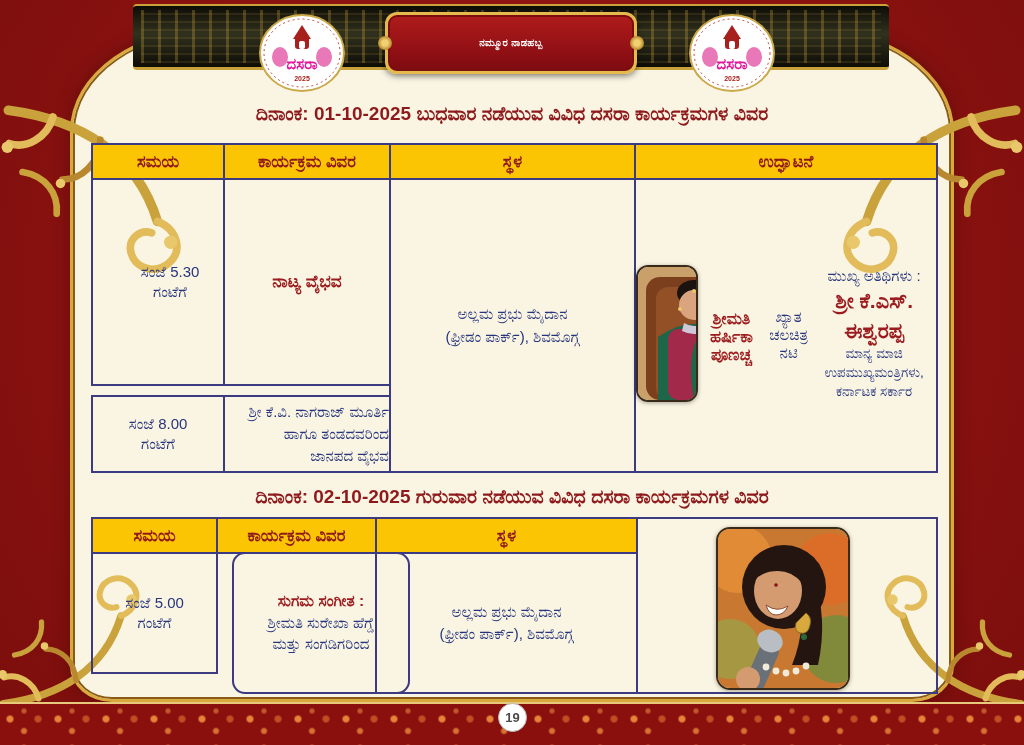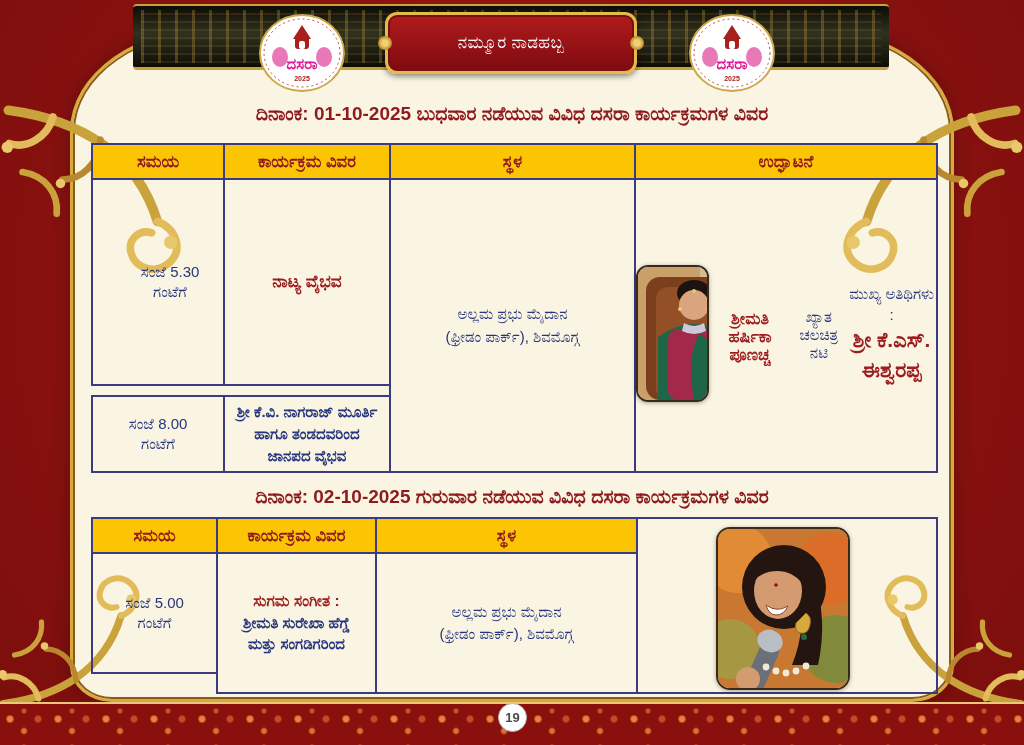--- a/index.html
+++ b/index.html
@@ -19,21 +19,21 @@
   .topband::after { content:""; position:absolute; inset:4px 8px;
              background:repeating-linear-gradient(90deg, rgba(216,169,60,.28) 0 3px, transparent 3px 17px),
                         repeating-linear-gradient(0deg, rgba(216,169,60,.12) 0 2px, transparent 2px 8px); }
 
   
   .plaque { position:absolute; left:385px; top:12px; width:252px; height:62px; z-index:4;
             background:linear-gradient(#b01c1c,#8e0f14 70%,#7c0c10);
             border:3px solid #e6b94d; border-radius:12px;
             box-shadow:0 0 0 2px #7a0d0f inset, 0 2px 6px rgba(0,0,0,.5);
             display:flex; flex-direction:column; align-items:center; justify-content:center; }
-  .plaque .tagline { color:#ffffff; font-size:17px; font-weight:normal; letter-spacing:.3px; }
+  .plaque .tagline { color:#ffffff; font-size:10px; font-weight:bold; letter-spacing:.3px; }
   .plaque .title { color:#ffd92a; font-size:22px; font-weight:bold; text-shadow:1px 1px 1px #4a0406; margin-top:2px; }
   .plaque::before, .plaque::after { content:""; position:absolute; top:50%; width:14px; height:14px; margin-top:-7px;
             background:radial-gradient(circle,#f0d070 30%,#b8872e 70%); border-radius:50%; }
   .plaque::before { left:-10px; } .plaque::after { right:-10px; }
 
   
   .logo { position:absolute; top:13px; width:88px; height:80px; z-index:5; }
   .logo-left { left:258px; } .logo-right { left:688px; }
 
   
@@ -42,21 +42,21 @@
   .h1pos { top:103px; } .h2pos { top:486px; }
 
   
   .cell { position:absolute; border:2px solid #3c3a80; z-index:3; }
   .hcell { background:#fcc504; color:#8e1a1d; font-weight:bold; font-size:16.5px;
            display:flex; align-items:center; justify-content:center; }
   .bcell { display:flex; flex-direction:column; align-items:center; justify-content:center;
            text-align:center; line-height:1.35; } .red { color:#9b1b1e; font-weight:bold; }
   .t-time { color:#27357e; font-size:15px; }
   .t-prog1 { color:#9b1b1e; font-weight:bold; font-size:17px; }
-  .t-prog2 { color:#27357e; font-weight:bold; font-size:15px; line-height:1.45; }
+  .t-prog2 { color:#27357e; font-weight:normal; font-size:15px; line-height:1.45;align-items:flex-end; }
   .t-venue { color:#27357e; font-size:15px; line-height:1.5; }
 
   
   .inaug { display:flex; flex-direction:row; align-items:center; justify-content:flex-start; text-align:center; padding-top:16px; }
   .photo1 { width:116px; height:137px; border-radius:12px; overflow:hidden; border:2px solid #3a2a1a; box-shadow:0 1px 4px rgba(0,0,0,.35); }
   .guest-name { margin-top:6px; color:#9b1b1e; font-weight:bold; font-size:16px; }
   .guest-title { color:#27357e; font-size:15px; margin-top:2px; }
   .chief { line-height:1.4; }
   .chief-label { color:#27357e; font-size:15px; }
   .chief-name { color:#9b1b1e; font-weight:bold; font-size:21px; }
@@ -195,34 +195,35 @@
         <circle cx="42" cy="42" r="2" fill="#e8c86a"></circle>
         <circle cx="70" cy="42" r="2" fill="#e8c86a"></circle>
         <path d="M46,56 q10,6 20,0 l2,8 q-12,6 -24,0 z" fill="#cfc8d8"></path>
       </svg>
     </div>
     <div class="guest-name">ಶ್ರೀಮತಿ ಹರ್ಷಿಕಾ ಪೂಣಚ್ಚ</div>
     <div class="guest-title">ಖ್ಯಾತ ಚಲಚಿತ್ರ ನಟಿ</div>
     <div class="chief">
       <div class="chief-label">ಮುಖ್ಯ ಅತಿಥಿಗಳು :</div>
       <div class="chief-name">ಶ್ರೀ ಕೆ.ಎಸ್. ಈಶ್ವರಪ್ಪ</div>
+      <div class="chief-title">ಮಾನ್ಯ ಮಾಜಿ ಉಪಮುಖ್ಯಮಂತ್ರಿಗಳು, ಕರ್ನಾಟಕ ಸರ್ಕಾರ</div>
     </div>
   </div>
 
   <div class="date-heading h2pos">ದಿನಾಂಕ:  02-10-2025 ಗುರುವಾರ ನಡೆಯುವ ವಿವಿಧ ದಸರಾ ಕಾರ್ಯಕ್ರಮಗಳ ವಿವರ</div>
 
   <div class="cell hcell" style="left:91px;top:517px;width:127px;height:37px;">ಸಮಯ</div>
   <div class="cell hcell" style="left:216px;top:517px;width:161px;height:37px;">ಕಾರ್ಯಕ್ರಮ ವಿವರ</div>
   <div class="cell hcell" style="left:375px;top:517px;width:263px;height:37px;">ಸ್ಥಳ</div>
 
   <div class="cell bcell t-time" style="left:91px;top:552px;width:127px;height:122px;">
     <span>ಸಂಜೆ 5.00</span>
     <span>ಗಂಟೆಗೆ</span>
   </div>
-  <div class="cell bcell" style="left:216px;top:552px;width:161px;height:142px;">
+  <div class="cell bcell" style="left:232px;top:552px;width:178px;height:142px;border-radius:13px;">
     <span class="red" style="font-size:15.5px;">ಸುಗಮ ಸಂಗೀತ :</span>
     <span class="t-prog2">ಶ್ರೀಮತಿ ಸುರೇಖಾ ಹೆಗ್ಡೆ</span>
     <span class="t-prog2">ಮತ್ತು ಸಂಗಡಿಗರಿಂದ</span>
   </div>
   <div class="cell bcell t-venue" style="left:375px;top:552px;width:263px;height:142px;">
     <span>ಅಲ್ಲಮ ಪ್ರಭು ಮೈದಾನ</span>
     <span>(ಫ್ರೀಡಂ ಪಾರ್ಕ್), ಶಿವಮೊಗ್ಗ</span>
   </div>
 
   <div class="cell" style="left:636px;top:517px;width:302px;height:177px;"></div>

